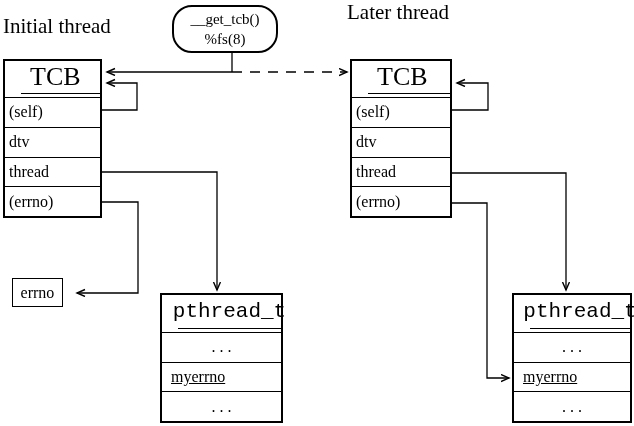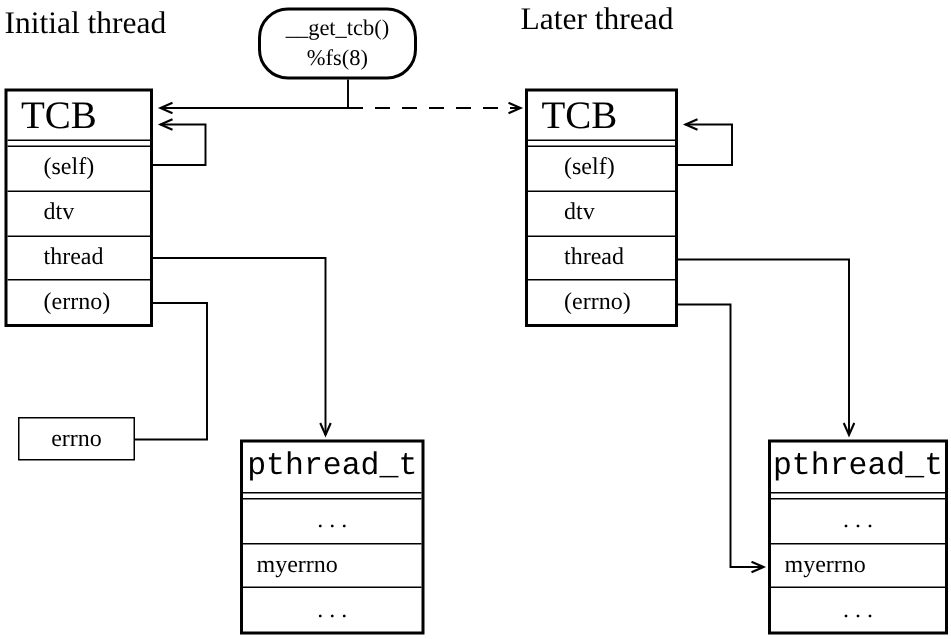--- a/index.html
+++ b/index.html
@@ -21,21 +21,21 @@
     left: 0; top: 0;
     width: 634px; height: 426px;
     pointer-events: none;
   }
   .thread-label {
     position: absolute;
     font-size: 21px;
     line-height: 22px;
     white-space: nowrap;
   }
-  .label-initial { left: 3px; top: 4px; }
+  .label-initial { left: 3px; top: 15px; }
   .label-later  { left: 347px; top: 1px; }
 
   .gettcb {
     position: absolute;
     left: 172px; top: 5px;
     width: 106px; height: 48px;
     border: 2px solid #000;
     border-radius: 20px;
     box-sizing: border-box;
     display: flex;
@@ -53,20 +53,21 @@
     box-sizing: border-box;
     background: #fff;
     display: flex;
     flex-direction: column;
   }
   .struct .hdr {
     border-bottom: 1px solid #000;
     flex: 0 0 auto;
     display: flex;
     align-items: center;
+    margin-left: 16px;
   }
   .struct .dbl {
     flex: 0 0 3px;
     border-bottom: 1px solid #000;
   }
   .struct .row {
     border-bottom: 1px solid #000;
     flex: 1 1 auto;
     display: flex;
     align-items: center;
@@ -74,40 +75,41 @@
   }
   .struct .row.last { border-bottom: none; font-family: Liberation Serif, serif; }
 
   .tcb-left  { left: 3px;   top: 59px; width: 99px;  height: 159px; }
   .tcb-right { left: 350px; top: 59px; width: 102px; height: 159px; }
   .tcb-left .hdr, .tcb-right .hdr {
     height: 32px;
     font-size: 26px;
     padding-left: 9px;
   }
-  .tcb-left .row, .tcb-right .row { padding-left: 24px; }
+  .tcb-left .row, .tcb-right .row { padding-left: 4px; }
 
   .pt-left  { left: 160px; top: 293px; width: 123px; height: 130px; }
   .pt-right { left: 512px; top: 293px; width: 120px; height: 130px; }
   .pt-left .hdr, .pt-right .hdr {
     height: 33px;
     font-size: 21px;
     justify-content: center;
     font-family: Liberation Mono, monospace;
   }
   .pt-left .row, .pt-right .row { justify-content: center; }
   .pt-left .row.named, .pt-right .row.named {
     justify-content: flex-start;
     padding-left: 9px;
+    text-decoration: underline;
   }
 
   .errno-box {
     position: absolute;
     left: 12px; top: 278px;
-    width: 78px; height: 29px;
+    width: 51px; height: 29px;
     border: 1px solid #000;
     box-sizing: border-box;
     display: flex;
     align-items: center;
     justify-content: center;
     font-size: 16px;
     background: #fff;
   }
 </style>
 </head>

